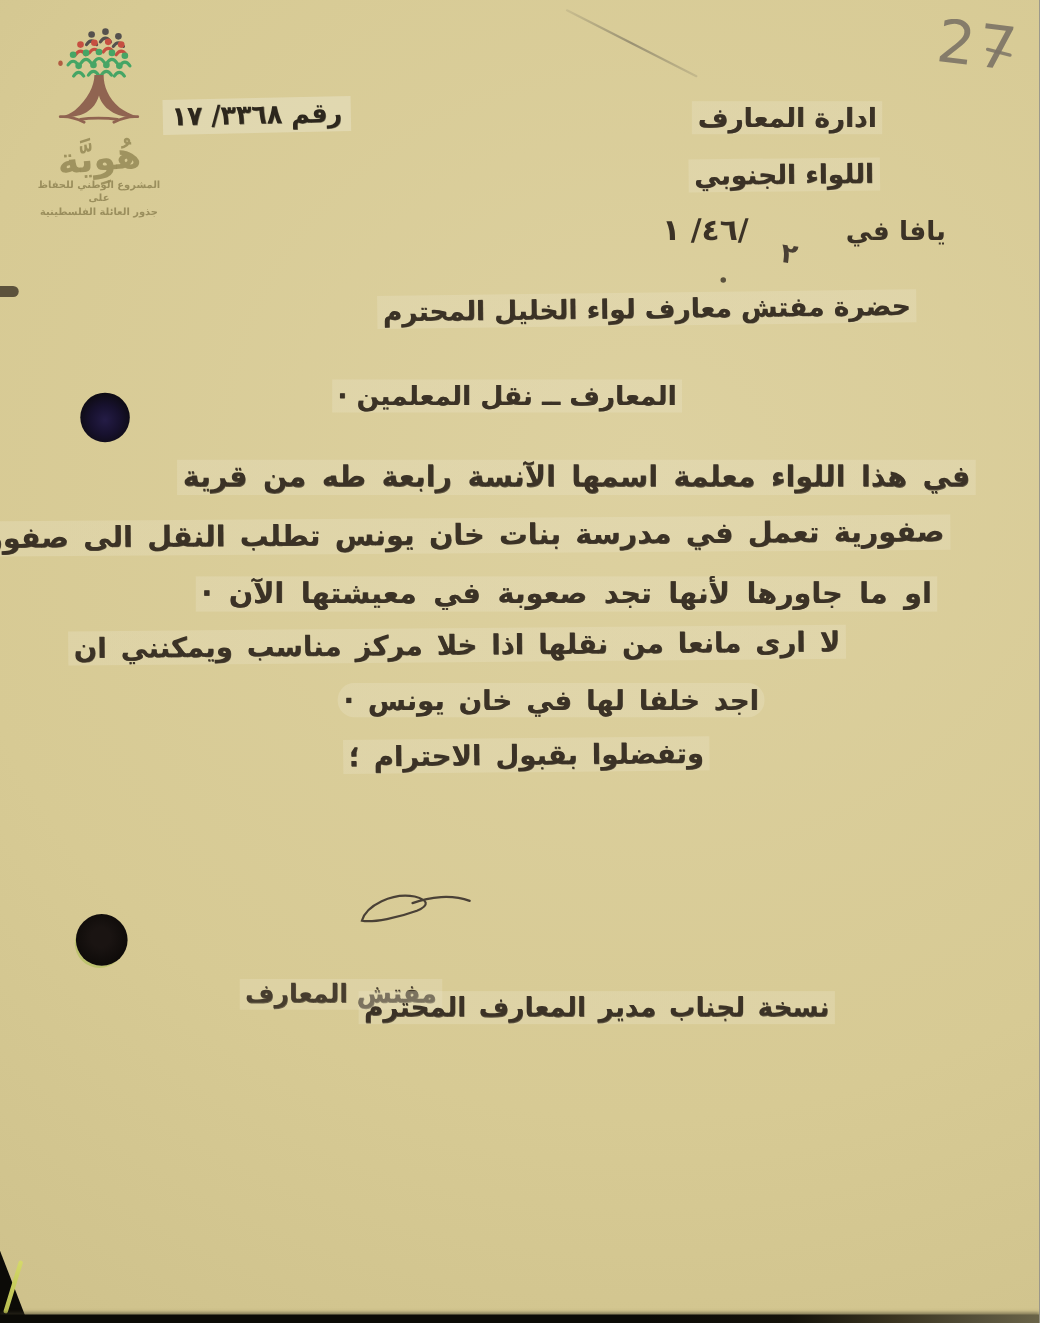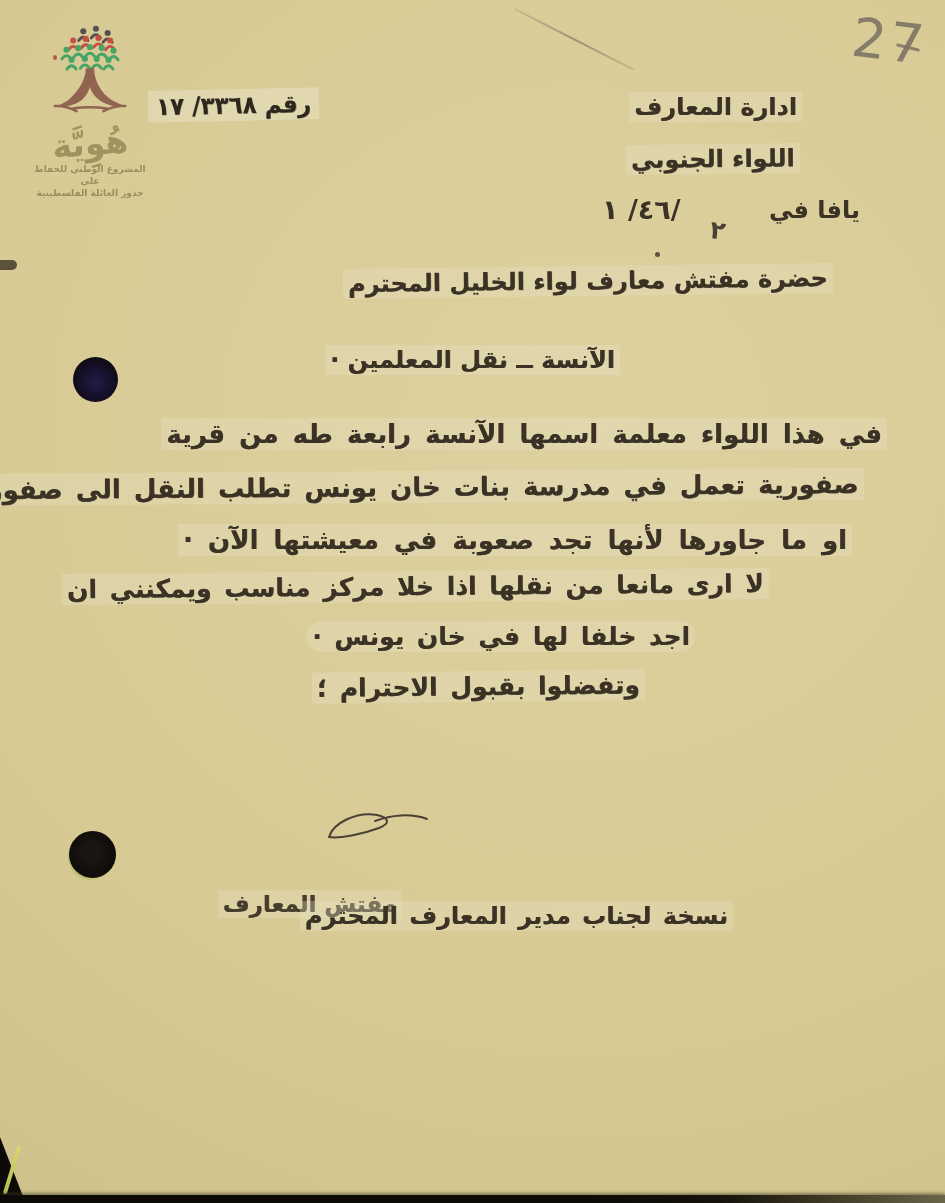--- a/index.html
+++ b/index.html
@@ -182,36 +182,36 @@
   <div class="ar-line" style="right:145px;top:144px;font-size:24px;transform:rotate(-0.6deg);">اللواء الجنوبي</div>
 
   <div class="date-wrap">
     <span class="date-place">يافا في</span>
     <span class="date-main">٤٦/ ١/</span>
     <span class="date-day">٢</span>
     <span class="date-dot"></span>
   </div>
 
   <div class="ar-line" style="right:112px;top:266px;font-size:24px;transform:rotate(-0.7deg);">حضرة مفتش معارف لواء الخليل المحترم</div>
-  <div class="ar-line" style="right:325px;top:345px;font-size:24px;">الآنسة ــ نقل المعلمين ·</div>
+  <div class="ar-line" style="right:325px;top:345px;font-size:24px;">المعارف ــ نقل المعلمين ·</div>
 
   <div class="ar-line" style="right:58px;top:418px;font-size:26px;word-spacing:5px;">في هذا اللواء معلمة اسمها الآنسة رابعة طه من قرية</div>
   <div class="ar-line" style="right:81px;top:471px;font-size:26px;word-spacing:4px;transform:rotate(-0.4deg);">صفورية تعمل في مدرسة بنات خان يونس تطلب النقل الى صفورية</div>
   <div class="ar-line" style="right:93px;top:491px;font-size:26px;word-spacing:6px;margin-top:33px;">او ما جاورها لأنها تجد صعوبة في معيشتها الآن ·</div>
 
   <div class="ar-line" style="right:176px;top:571px;font-size:25px;word-spacing:4px;transform:rotate(-0.5deg);">لا ارى مانعا من نقلها اذا خلا مركز مناسب ويمكنني ان</div>
   <div class="ar-line" style="right:250px;top:621px;font-size:25px;word-spacing:4px;border-radius:15px;">اجد خلفا لها في خان يونس ·</div>
   <div class="ar-line" style="right:300px;top:671px;font-size:25px;word-spacing:4px;transform:rotate(-0.6deg);">وتفضلوا بقبول الاحترام ؛</div>
 
   <svg class="sig-svg" width="110" height="48" viewBox="0 0 110 48">
     <path d="M6 34 C10 20 34 8 54 12 C66 15 68 20 56 25 C40 31 16 36 6 34 Z M52 18 C68 12 88 10 104 16" fill="none" stroke="#4a4136" stroke-width="2" stroke-linecap="round"></path>
   </svg>
   <div class="ar-line" style="right:543px;top:849px;font-size:23px;opacity:0.92;margin-top:41px;">مفتش المعارف</div>
 
-  <div class="ar-line" style="right:212px;top:901px;font-size:24px;word-spacing:3px;">نسخة لجناب مدير المعارف المحترم</div>
+  <div class="ar-line" style="right:186px;top:901px;font-size:24px;word-spacing:3px;">نسخة لجناب مدير المعارف المحترم</div>
 
   <div class="hole hole-1"></div>
   <div class="hole hole-2"></div>
 
   <div class="scratch"></div>
   <div class="edge-dash"></div>
   <div class="red-speck"></div>
   <div class="corner-wedge"></div>
   <div class="corner-sliver"></div>
   <div class="bottom-bar"></div>

